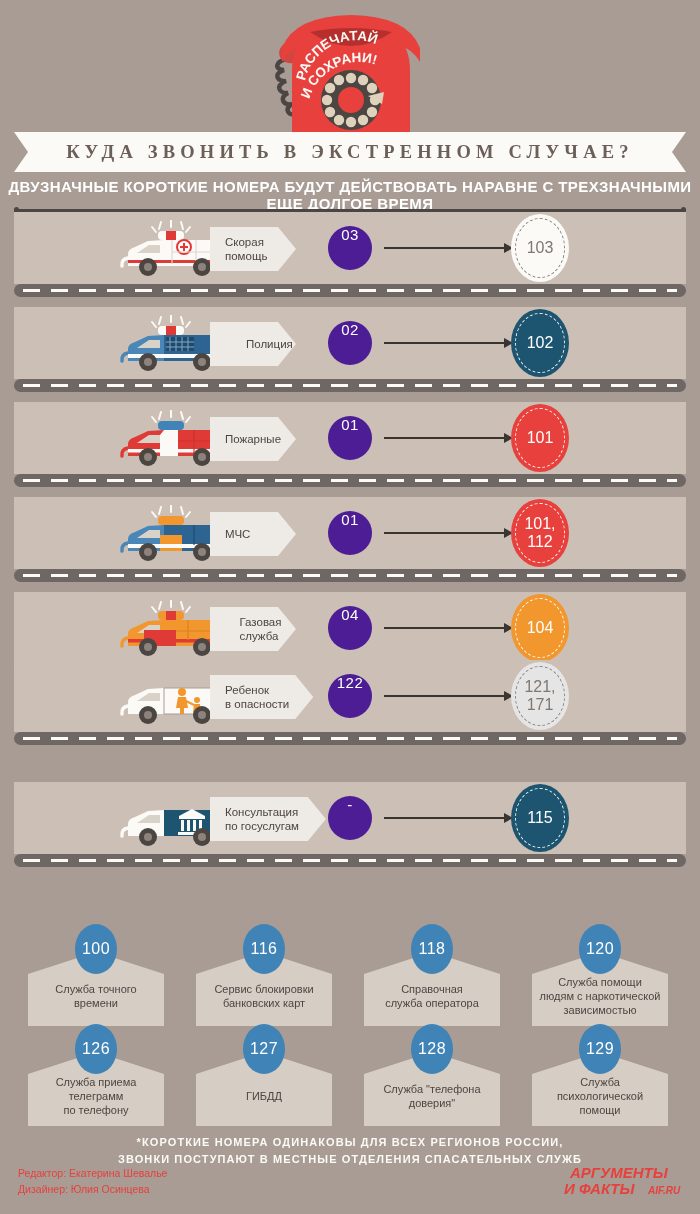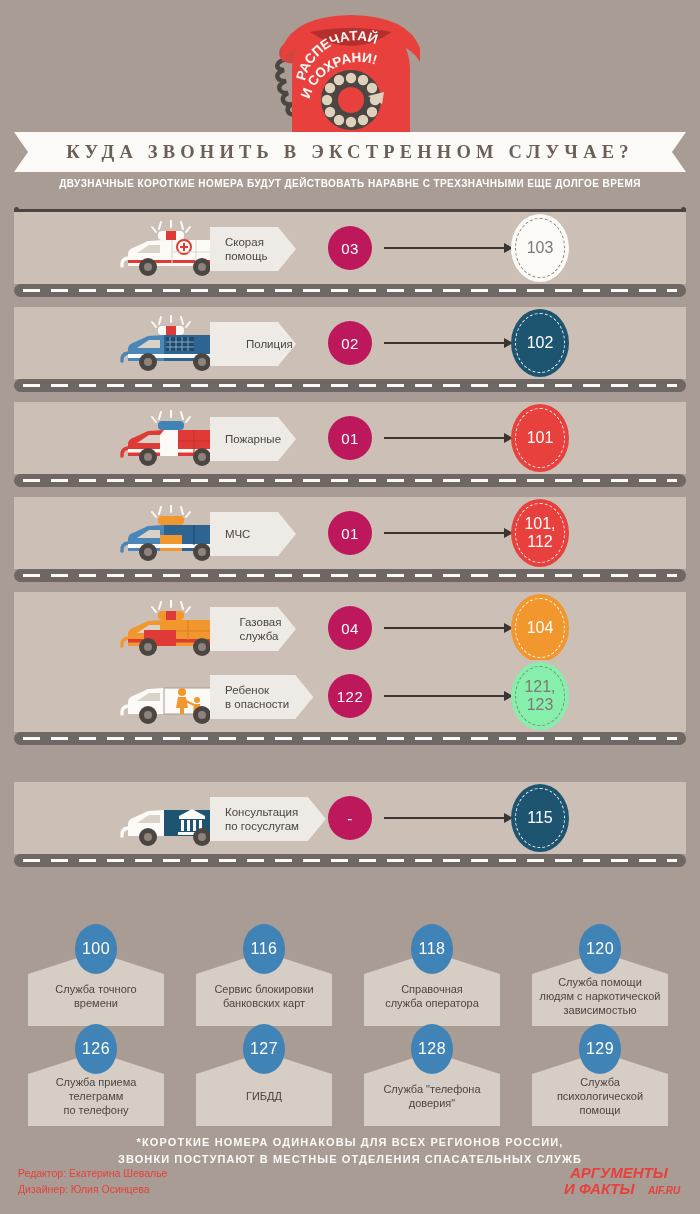--- a/index.html
+++ b/index.html
@@ -22,21 +22,21 @@
     clip-path:polygon(0 0,14px 50%,0 100%,100% 100%,calc(100% - 14px) 50%,100% 0);
     display:flex;align-items:center;justify-content:center;
   }
   .ribbon-title{
     font-family:"Liberation Serif", serif;
     font-size:18.5px;font-weight:700;color:#6b5f58;
     letter-spacing:5.2px;white-space:nowrap;
   }
   .subtitle{
     position:absolute;left:0;top:178px;width:700px;text-align:center;
-    font-size:10px;font-weight:700;color:#ffffff;letter-spacing:.42px;
+    font-size:15px;font-weight:700;color:#ffffff;letter-spacing:.42px;
   }
 
   
   .pennant{
     position:absolute;background:#e8403c;color:#fff;
     clip-path:polygon(0 0,100% 0,100% 58%,50% 100%,0 58%);
     display:flex;align-items:flex-start;justify-content:center;
     text-align:center;font-size:12.5px;line-height:1.18;
     padding-top:9px;box-sizing:border-box;
   }
@@ -60,22 +60,22 @@
     position:absolute;height:44px;background:#eeeae5;
     clip-path:polygon(0 0,calc(100% - 18px) 0,100% 50%,calc(100% - 18px) 100%,0 100%);
     display:flex;align-items:center;
     box-sizing:border-box;padding-left:15px;
     font-size:11.5px;line-height:1.22;color:#4d4541;
   }
 
   
   .old-num{
     position:absolute;width:44px;height:44px;border-radius:50%;
-    background:#be185d;color:#fff;
-    display:flex;align-items:center;justify-content:center;
+    background:#4c1d95;color:#fff;
+    display:flex;justify-content:center;
     font-size:15px;letter-spacing:.5px;
   }
   .arrow{position:absolute;height:2px;background:#3b3531;}
   .arrowhead{
     position:absolute;width:0;height:0;
     border-top:5px solid transparent;border-bottom:5px solid transparent;
     border-left:9px solid #3b3531;
   }
 
   
@@ -428,23 +428,23 @@
           <circle cx="98" cy="47" r="4" fill="#8d837c"></circle>
         </svg>
         <div class="label-pennant" style="left: 196px; top: 15px; width: 103.3px;">
           <div><span>Ребенок</span><br><span>в опасности</span></div>
         </div>
         <div class="old-num" style="left: 314px; top: 14px;">
           <span>122</span>
         </div>
         <div class="arrow" style="left: 370px; top: 35px; width: 122px;"></div>
         <div class="arrowhead" style="left: 490px; top: 31px;"></div>
-        <div class="new-num light" style="left: 497px; top: 2px; background: #86efac; color: rgb(126, 119, 114); justify-content: center;">
-          <div class="ring"></div>
-          <span><span>121,</span><br><span>123</span></span>
+        <div class="new-num light" style="left: 497px; top: 2px; background: #e5e5e5; color: rgb(126, 119, 114); justify-content: center;">
+          <div class="ring"></div>
+          <span><span>121,</span><br><span>171</span></span>
         </div>
         <div class="road" style="top: 72px;">
           <div class="dashes"></div>
         </div>
       </div>
       <div class="rowblock" style="top: 782px; height: 95px;">
         <div class="rowbg"></div>
         <svg viewBox="0 0 200 60" class="veh">
           <path d="M24 46 L24 34 Q24 29 31 27 L44 21 L60 20 L60 46 Z" fill="#fbfaf7"></path>
           <path d="M60 20 L108 20 Q114 20 114 26 L114 46 L60 46 Z" fill="#1d5571"></path>

